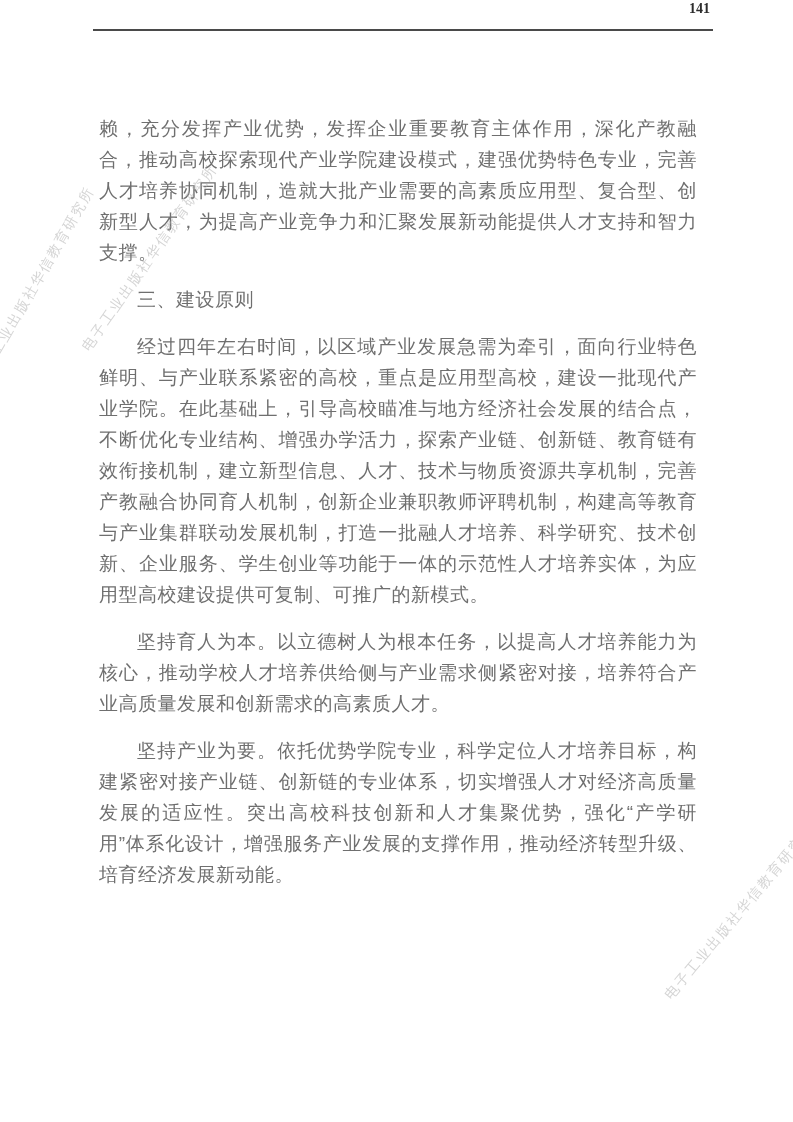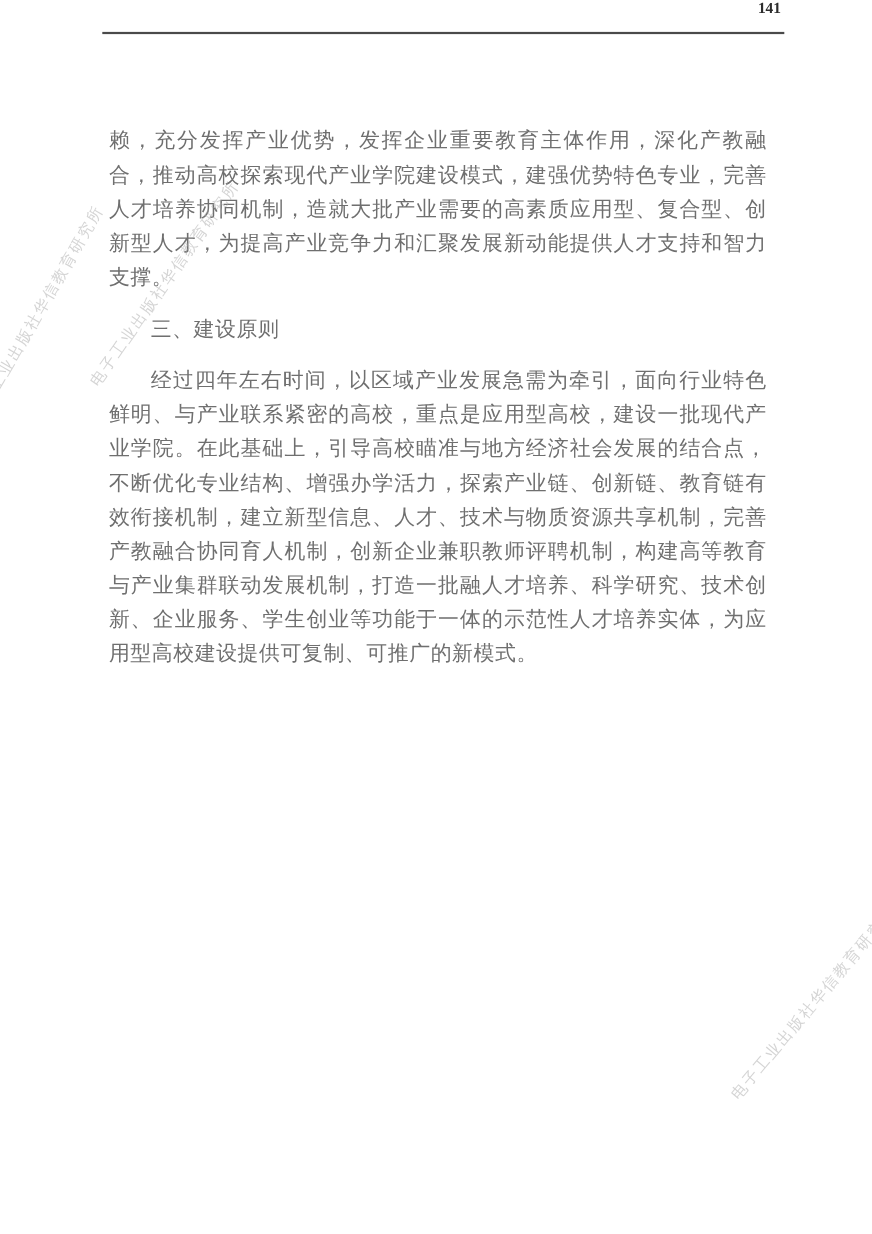--- a/index.html
+++ b/index.html
@@ -80,15 +80,17 @@
   <span class="watermark wm-3">电子工业出版社华信教育研究所</span>
 
   <div class="page-number">141</div>
 
   <div class="header-rule"></div>
 
   <div class="content">
     <p>赖，充分发挥产业优势，发挥企业重要教育主体作用，深化产教融合，推动高校探索现代产业学院建设模式，建强优势特色专业，完善人才培养协同机制，造就大批产业需要的高素质应用型、复合型、创新型人才，为提高产业竞争力和汇聚发展新动能提供人才支持和智力支撑。</p>
     <p class="indent">三、建设原则</p>
     <p class="indent">经过四年左右时间，以区域产业发展急需为牵引，面向行业特色鲜明、与产业联系紧密的高校，重点是应用型高校，建设一批现代产业学院。在此基础上，引导高校瞄准与地方经济社会发展的结合点，不断优化专业结构、增强办学活力，探索产业链、创新链、教育链有效衔接机制，建立新型信息、人才、技术与物质资源共享机制，完善产教融合协同育人机制，创新企业兼职教师评聘机制，构建高等教育与产业集群联动发展机制，打造一批融人才培养、科学研究、技术创新、企业服务、学生创业等功能于一体的示范性人才培养实体，为应用型高校建设提供可复制、可推广的新模式。</p>
+    <p class="indent">坚持育人为本。以立德树人为根本任务，以提高人才培养能力为核心，推动学校人才培养供给侧与产业需求侧紧密对接，培养符合产业高质量发展和创新需求的高素质人才。</p>
+    <p class="indent">坚持产业为要。依托优势学院专业，科学定位人才培养目标，构建紧密对接产业链、创新链的专业体系，切实增强人才对经济高质量发展的适应性。突出高校科技创新和人才集聚优势，强化“产学研用”体系化设计，增强服务产业发展的支撑作用，推动经济转型升级、培育经济发展新动能。</p>
   </div>
 
 </div>
 
 </body></html>

